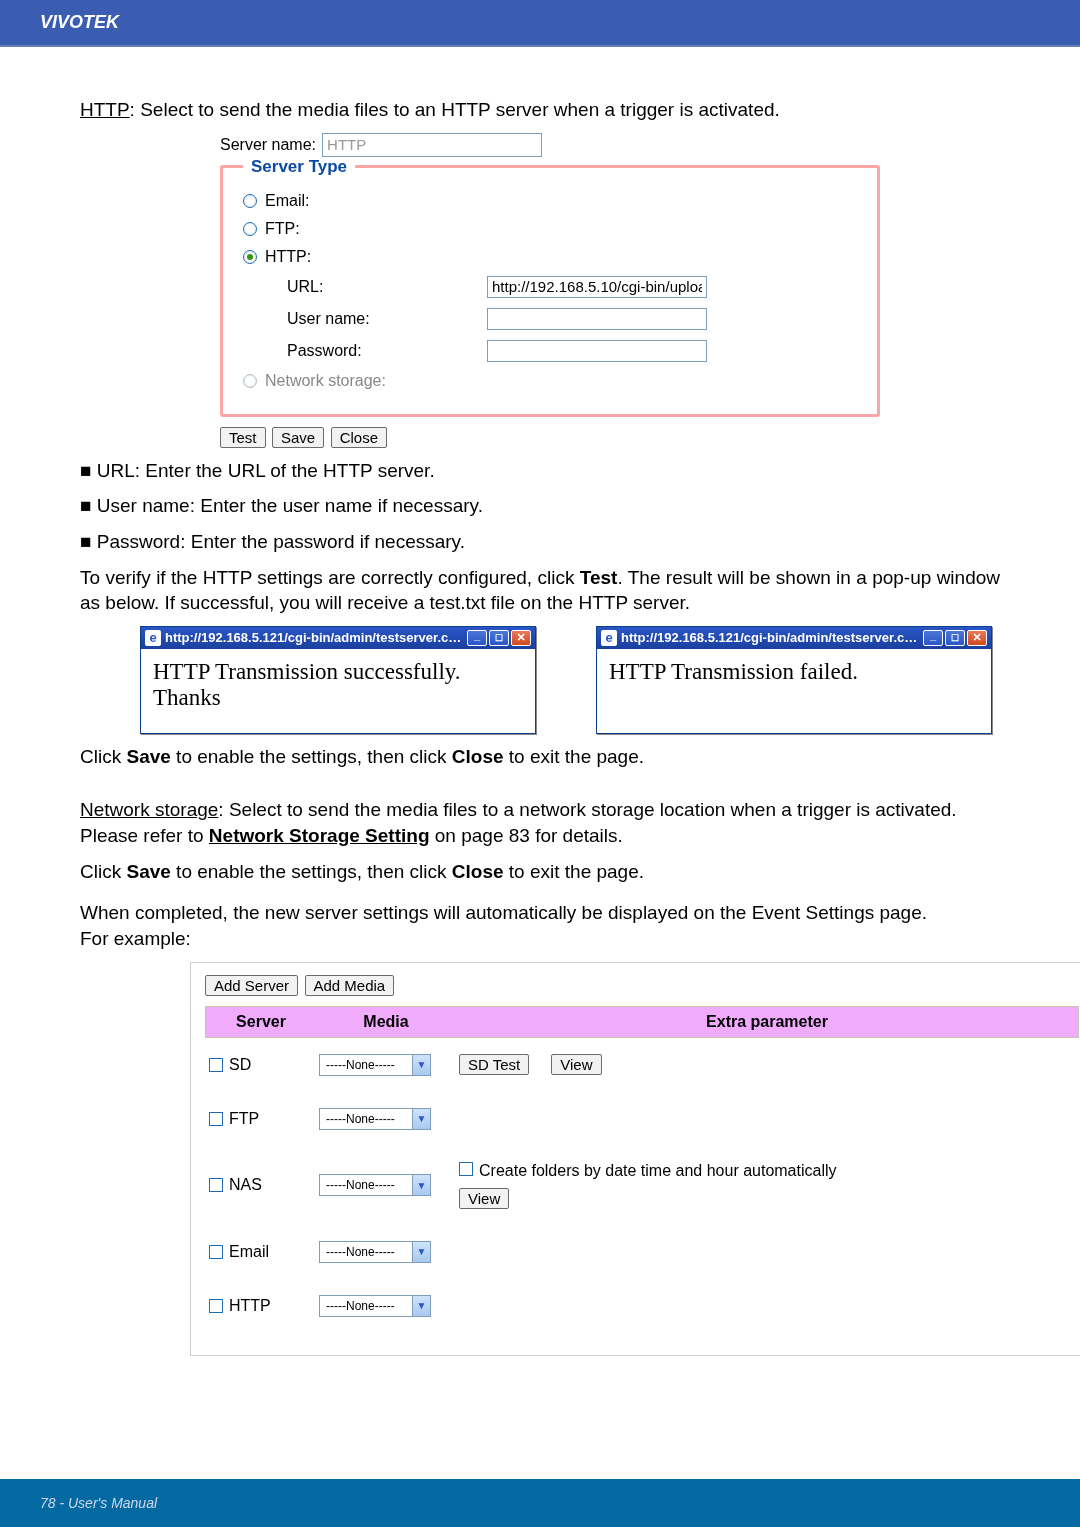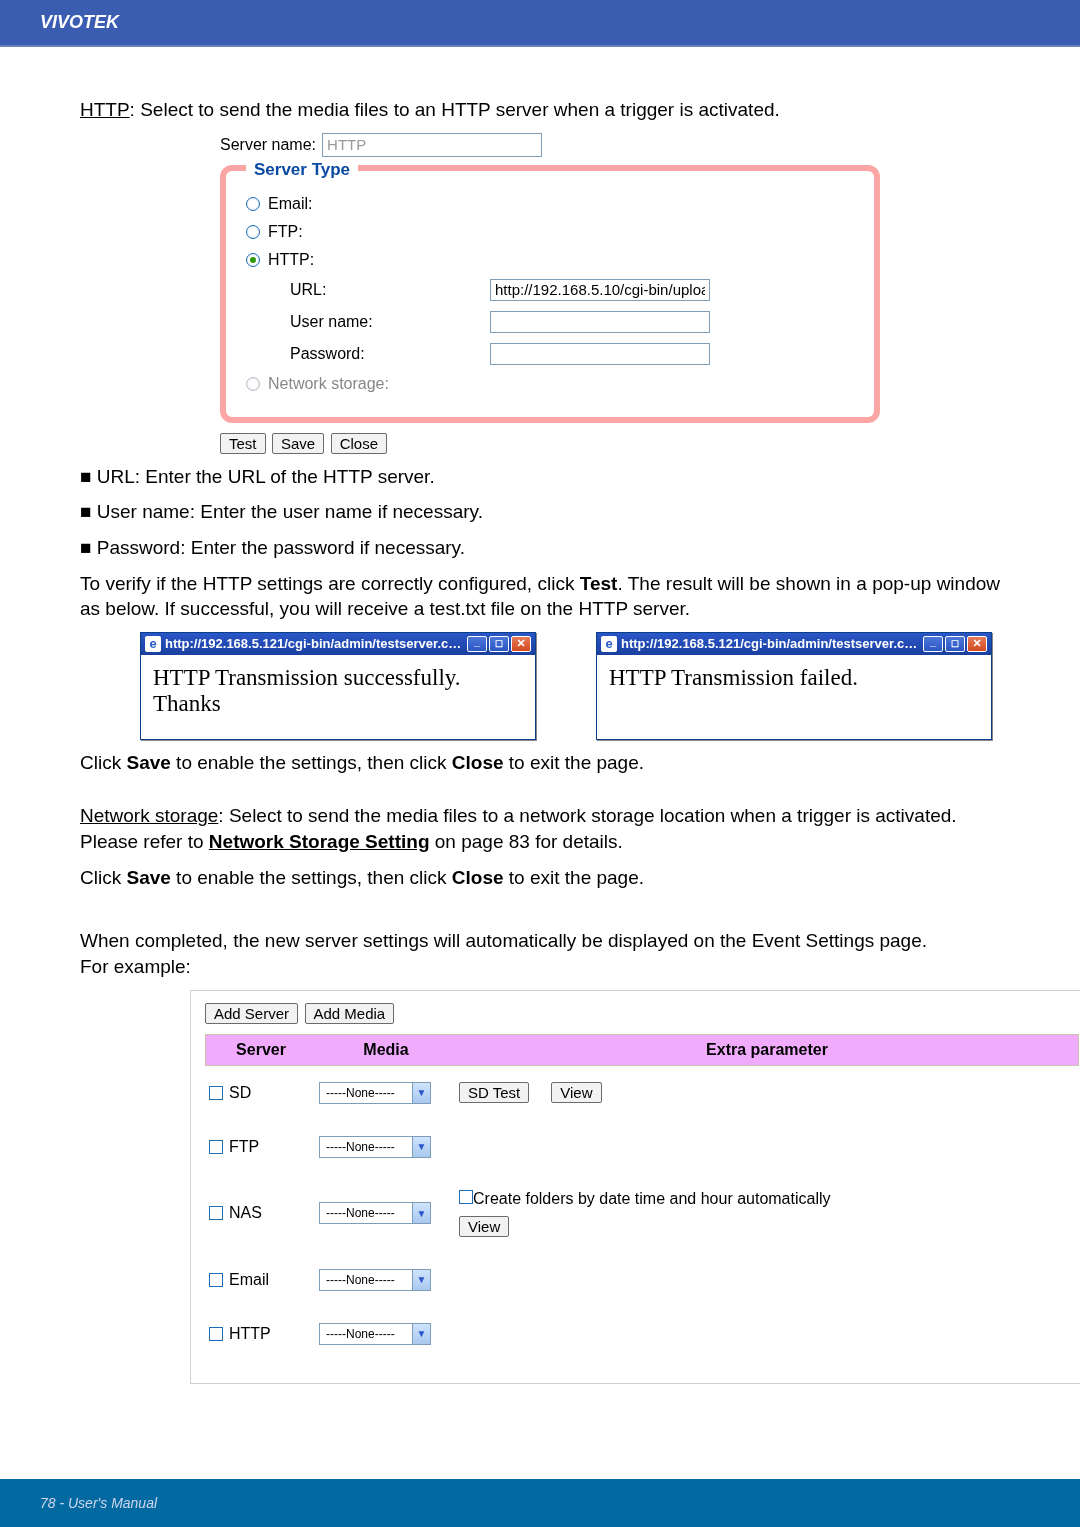--- a/index.html
+++ b/index.html
@@ -35,21 +35,21 @@
     font-size: 16px;
   }
   .sf-row1 {
     display: flex; align-items: center; gap: 6px; margin-bottom: 8px;
   }
   .sf-row1 input {
     width: 220px; height: 24px; font-size: 15px; padding: 1px 4px;
     border: 1px solid #7e9db9; color: #999;
   }
   .fieldset {
-    border: 6px solid #fca5a5; border-radius: 12px;
+    border: 3px solid #fca5a5; border-radius: 3px;
     padding: 14px 16px 14px 16px;
     position: relative;
   }
   .legend {
     position: absolute; top: -11px; left: 20px; background: #fff;
     padding: 0 8px; color: #0b4aa2; font-weight: bold; font-size: 17px;
   }
   .radio-row { display: flex; align-items: center; gap: 8px; margin: 10px 4px; }
   .radio {
     width: 14px; height: 14px; border: 1px solid #1e6db5; border-radius: 50%;
@@ -135,21 +135,21 @@
     display: inline-flex; align-items: center; border: 1px solid #7e9db9;
     height: 22px; background: #fff;
   }
   .sel-box .txt { padding: 0 6px; font-size: 12px; width: 92px; }
   .sel-box .arrow {
     width: 18px; height: 20px; background: linear-gradient(#cfe3fb,#a9c9ef);
     border-left: 1px solid #7e9db9; display: inline-flex; align-items: center; justify-content: center;
     color: #2a56c7; font-size: 10px;
   }
   .evt-row .col3 { display: flex; align-items: center; gap: 20px; flex-wrap: wrap; }
-  .chkline { display: flex; }
+  .chkline { display: flex; gap: 6px; }
 
   .footer {
     background: #0369a1;
     color: #cfd6ee;
     font-style: italic;
     font-size: 14px;
     padding: 16px 40px;
     position: absolute;
     bottom: 0; left: 0; right: 0;
     width: 1080px;
@@ -247,21 +247,21 @@
   </p>
 
   <p class="para" style="margin-top:28px">
     <span class="u">Network storage</span><span>: Select to send the media files to a network storage location when a trigger is activated. Please refer to </span><span class="u bold">Network Storage Setting</span><span> on page 83 for details.</span>
   </p>
 
   <p class="para">
     <span>Click </span><span class="bold">Save</span><span> to enable the settings, then click </span><span class="bold">Close</span><span> to exit the page.</span>
   </p>
 
-  <p class="para" style="margin-top:38px">
+  <p class="para" style="margin-top:16px">
     <span>When completed, the new server settings will automatically be displayed on the Event Settings page.</span><br>
     <span>For example:</span>
   </p>
 
   <div class="evt-wrap">
     <div class="evt-btns">
       <span class="btn">Add Server</span>
       <span class="btn">Add Media</span>
     </div>
     <div class="evt-head">

